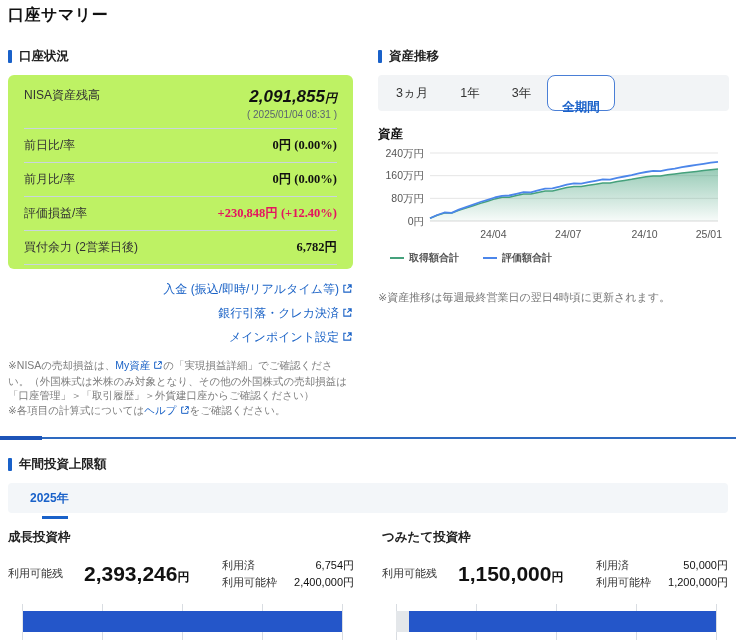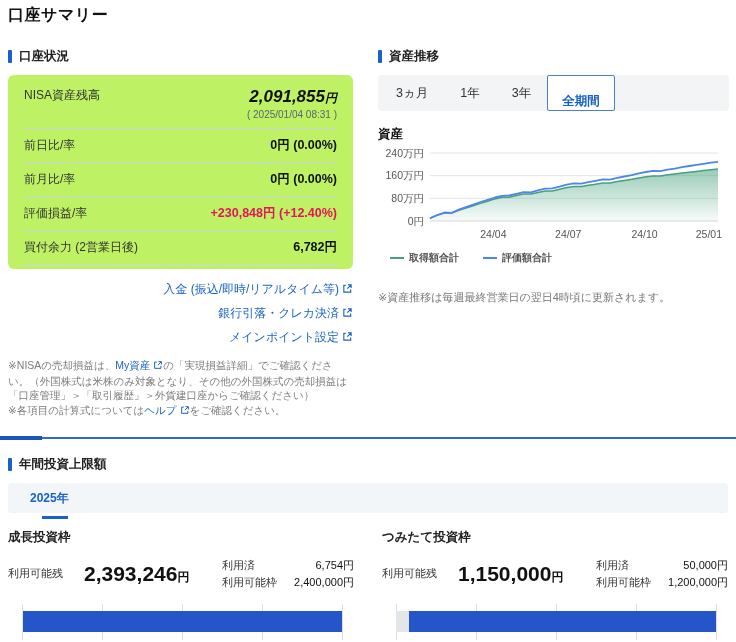--- a/index.html
+++ b/index.html
@@ -12,41 +12,41 @@
   .top-grid { display:grid; grid-template-columns:345px 1fr; column-gap:25px; margin-top:22px; }
 
   .sec-head { display:flex; align-items:center; font-size:12.5px; font-weight:bold; color:#222; }
   .sec-bar { display:inline-block; width:4px; height:13px; background:#1961c9; border-radius:1px; margin-right:7px; }
 
   
   .panel { background:#bef264; border-radius:6px; margin-top:10px; padding:2px 16px 4px 16px; }
   .row { display:flex; justify-content:space-between; align-items:center;
          padding:8px 0; border-bottom:1px solid #c9d5de; font-size:12px; }
   .row .lbl { color:#333; }
-  .row .val { font-size:12.5px; font-weight:bold; color:#111; }
+  .row .val { font-size:12.5px; font-weight:bold; color:#111;font-family:Liberation Serif, serif; }
   .row.first { align-items:flex-start; padding-top:10px; }
   .big-wrap { text-align:right; }
   .big-val { font-size:17px; font-weight:bold; color:#111;font-style:italic; }
   .big-val .yen { font-size:12px; }
   .stamp { font-size:10px; color:#5a6470; margin-top:2px; }
   .val.pink { color:#e5135f; }
 
   .links { margin-top:12px; text-align:right; }
   .links a { display:block; font-size:12px; color:#1a62c6; text-decoration:none; margin:7px 0; }
   .ext { display:inline-block; vertical-align:-1px; margin-left:3px; }
 
   .notes { margin-top:12px; font-size:10.5px; color:#7b7b7b; line-height:1.4; }
   .notes a { color:#1a62c6; text-decoration:none; }
 
   
   .tabbar { margin-top:10px; background:#f2f4f6; border-radius:4px; height:36px;
             display:flex; align-items:stretch; padding:0 2px; }
   .tab { padding:0 16px; line-height:36px; font-size:12.5px; color:#333; cursor:pointer; }
-  .tab.selected { background:#fff; border:1px solid #4a7fd6; border-radius:2px;
-                  color:#1961c9; font-weight:bold; line-height:34px; padding:8px 14px; }
+  .tab.selected { background:#fff; border:1px solid #4a7fd6; border-radius:8px;
+                  color:#1961c9; font-weight:bold; line-height:34px; padding:14px 14px; }
   .chart-label { font-size:12.5px; font-weight:bold; margin-top:15px; }
   .legend { display:flex; gap:24px; padding-left:12px; margin-top:0; }
   .legend .item { display:flex; align-items:center; gap:5px; font-size:10px; font-weight:bold; color:#555; }
   .sw { width:14px; height:2px; }
   .trend-note { margin-top:25px; font-size:11px; color:#777; }
 
   
   .section-divider { margin:18px -8px 0 -8px; border-bottom:2px solid #2e6ac0; position:relative; }
   .section-divider .accent { position:absolute; left:0; bottom:-3px; width:42px; height:4px; background:#1d54b8; }
 

